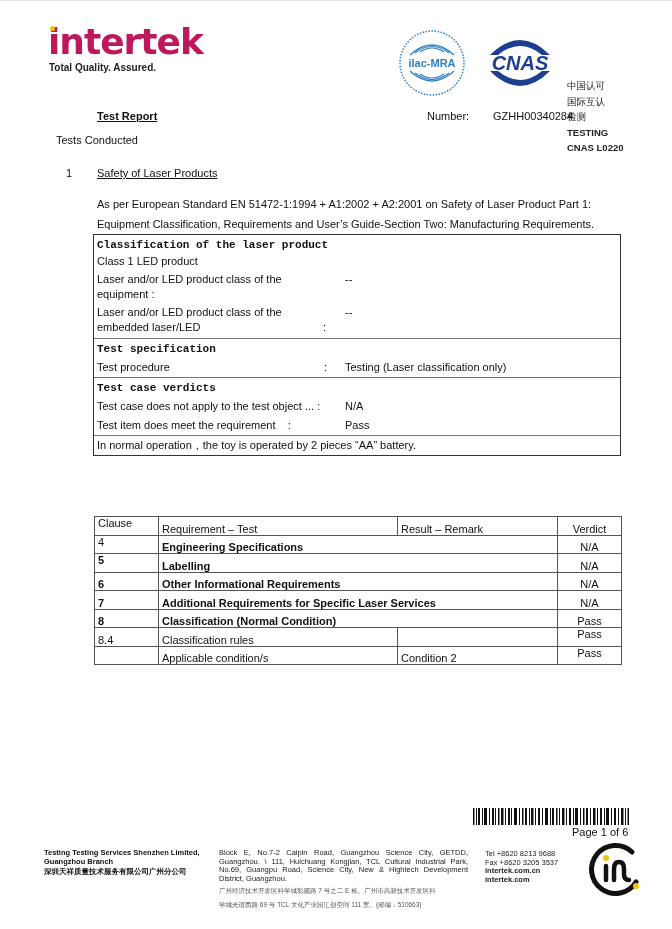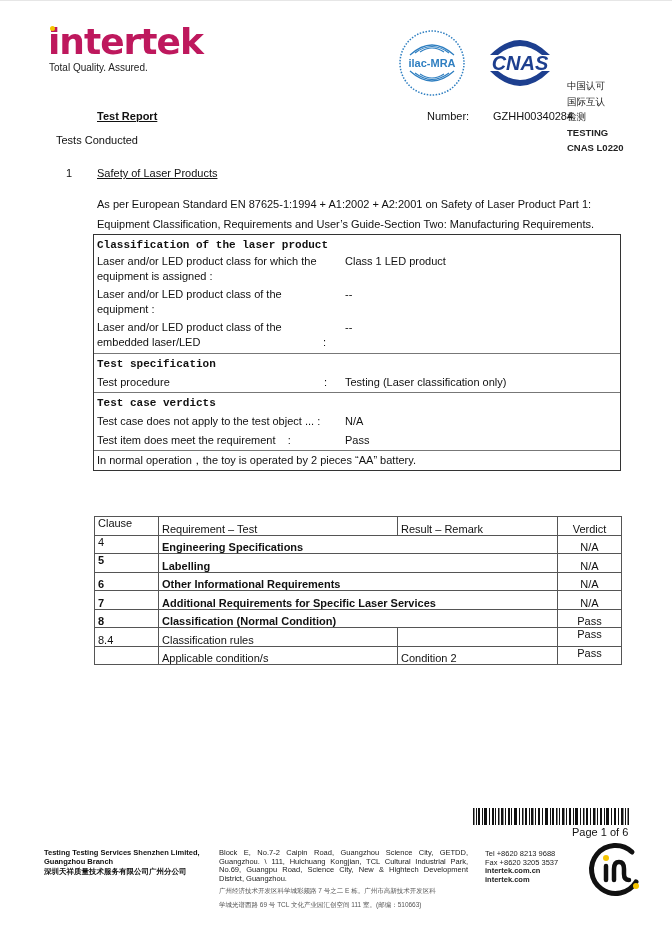--- a/index.html
+++ b/index.html
@@ -5,21 +5,21 @@
   html, body { margin:0; padding:0; background:#ffffff; }
   body { width:672px; height:929px; position:relative; overflow:hidden;
          font-family:"Liberation Sans", sans-serif; color:#111; }
   .abs { position:absolute; }
   .topline { position:absolute; left:0; top:0; width:672px; height:1px; background:#e6e6e6; }
 
   
   .logo-word { left:48px; top:24px; font-size:36px; font-weight:bold; letter-spacing:-1px;
                font-family:"DejaVu Sans", sans-serif; color:#be185d; line-height:36px; }
   .logo-dot { left:50px; top:26px; width:5px; height:5px; border-radius:50%; background:#f5c400; }
-  .logo-tag { left:49px; top:62px; font-size:10px; font-weight:normal; color:#222; }
+  .logo-tag { left:49px; top:62px; font-size:10px; font-weight:bold; color:#222; }
 
   .ilac { left:398px; top:29px; width:68px; height:68px; }
   .cnas { left:482px; top:33px; width:76px; height:60px; }
   .cn-text { left:567px; top:30px; font-size:9.5px; line-height:15.5px; color:#222;margin-top:48px; }
   .cn-text .b { font-weight:bold; }
 
   .report-title { left:97px; top:110px; font-size:11px; font-weight:bold; text-decoration:underline; }
   .number-label { left:427px; top:110px; font-size:11px; }
   .number-value { left:493px; top:110px; font-size:11px; }
   .tests-conducted { left:56px; top:134px; font-size:11px; }
@@ -91,27 +91,26 @@
   <div class="b">TESTING</div>
   <div class="b">CNAS L0220</div>
 </div>
 
 <div class="abs report-title">Test Report</div>
 <div class="abs number-label">Number:</div>
 <div class="abs number-value">GZHH00340284</div>
 <div class="abs tests-conducted">Tests Conducted</div>
 <div class="abs sec-num">1</div>
 <div class="abs sec-title">Safety of Laser Products</div>
-<div class="abs intro">As per European Standard EN 87625-1:1994 + A1:2002 + A2:2001 on Safety of Laser Product Part 1: Equipment Classification, Requirements and User’s Guide-Section Two: Manufacturing Requirements.</div>
+<div class="abs intro">As per European Standard EN 51472-1:1994 + A1:2002 + A2:2001 on Safety of Laser Product Part 1: Equipment Classification, Requirements and User’s Guide-Section Two: Manufacturing Requirements.</div>
 
 <div class="t1">
   <div class="block">
     <div class="bh">Classification of the laser product</div>
     <div class="row">
-      <div class="k">Laser and/or LED product class for which the equipment is assigned        :</div>
       <div class="v">Class 1 LED product</div>
     </div>
     <div class="row">
       <div class="k" style="width:220px">Laser and/or LED product class of the equipment :</div>
       <div class="v" style="padding-left:28px">--</div>
     </div>
     <div class="row">
       <div class="k" style="width:220px; position:relative">
         <span>Laser and/or LED product class of the embedded laser/LED</span>
         <span style="position:absolute; left:226px; top:15px">:</span>

